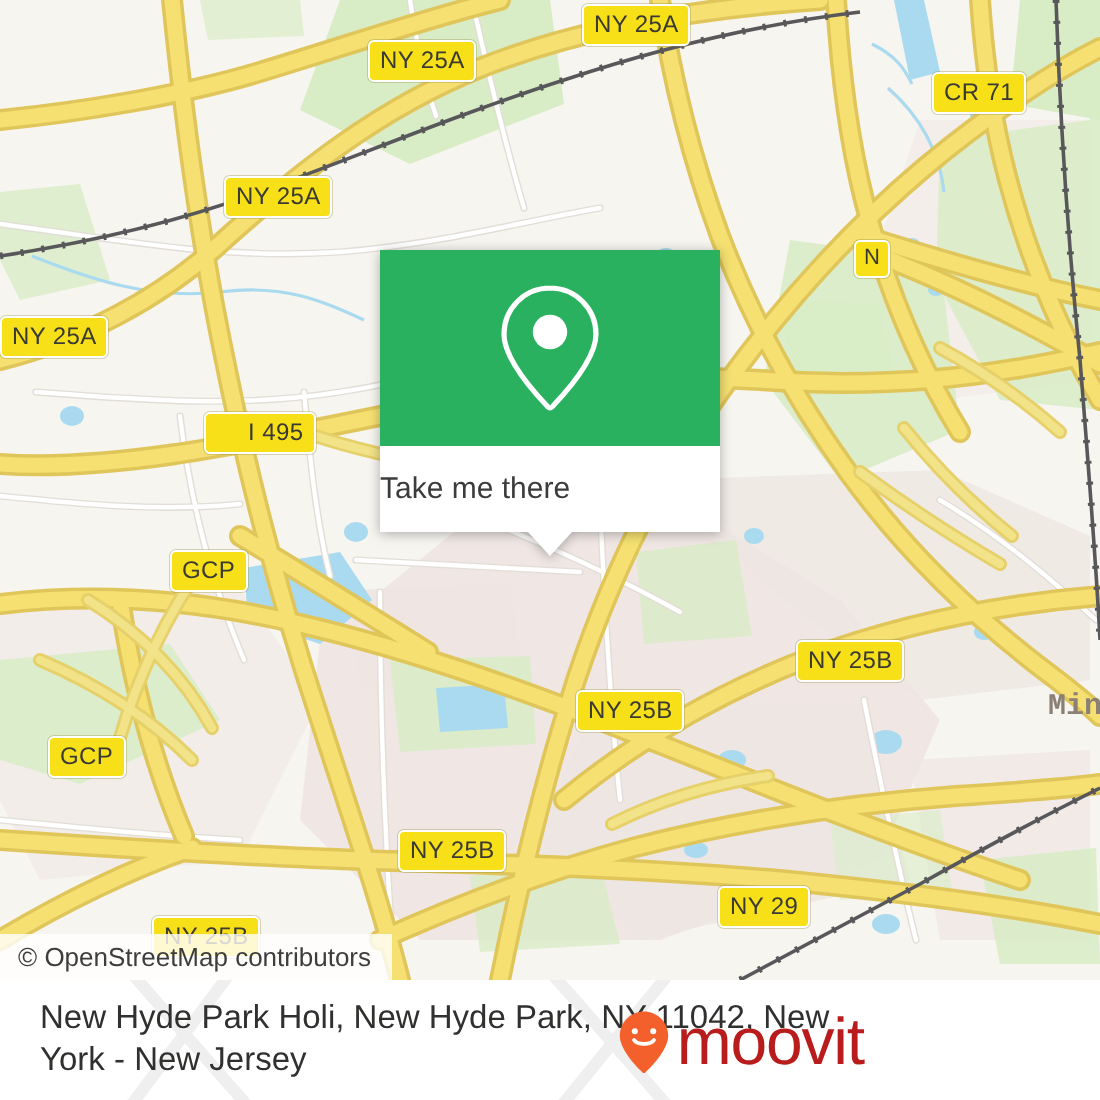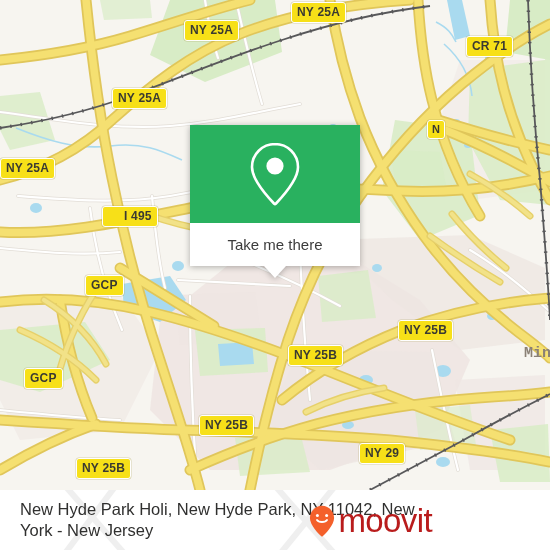--- a/index.html
+++ b/index.html
@@ -37,21 +37,21 @@
   }
 
   
   .shield {
     position: absolute;
     background: #f7e018;
     border: 1.5px solid #ffffff;
     border-radius: 3px;
     color: #3a3a32;
     font-size: 12px;
-    font-weight: bold;
+    font-weight: normal;
     line-height: 1;
     padding: 3px 5px 4px 5px;
     white-space: nowrap;
     box-shadow: 0 0 0 0.5px rgba(150,140,60,0.35);
     letter-spacing: 0.2px;
     font-family: "Liberation Sans", sans-serif;
   }
   .shield.small {
     font-size: 11px;
     padding: 3px 4px 3px 4px;
@@ -80,21 +80,20 @@
     background: #29b15f;
     display: flex;
     align-items: center;
     justify-content: center;
   }
   #popup-foot {
     height: 43px;
     background: #ffffff;
     display: flex;
     align-items: center;
-    justify-content: center;
   }
   #popup-foot-label {
     color: #3c3c3c;
     font-size: 15px;
     font-family: "Liberation Sans", sans-serif;
   }
   #popup-tail {
     position: absolute;
     left: 50%;
     top: 141px;
@@ -388,20 +387,23 @@
           <path d="M32 6 C19.3 6 9 16.3 9 29 C9 41 22 56 31 65.5 C31.6 66.1 32.4 66.1 33 65.5 C42 56 55 41 55 29 C55 16.3 44.7 6 32 6 Z" fill="none" stroke="#ffffff" stroke-width="2.6" stroke-linejoin="round"></path>
           <circle cx="32" cy="28" r="8.6" fill="#ffffff"></circle>
         </svg>
       </div>
       <div id="popup-foot">
         <span id="popup-foot-label">Take me there</span>
       </div>
       <div id="popup-tail"></div>
     </div>
 
+    <div id="attribution">
+      <span id="attribution-text">© OpenStreetMap contributors</span>
+    </div>
   </div>
 
   <div id="bottombar">
     <svg id="bottombar-watermark" viewBox="0 0 550 60">
       <g fill="none" stroke="#efefef" stroke-width="6">
         <path d="M60,-10 L130,70"></path>
         <path d="M120,-10 L60,70"></path>
         <path d="M270,-10 L340,70"></path>
         <path d="M340,-10 L275,70"></path>
         <path d="M452,-10 L520,70"></path>

